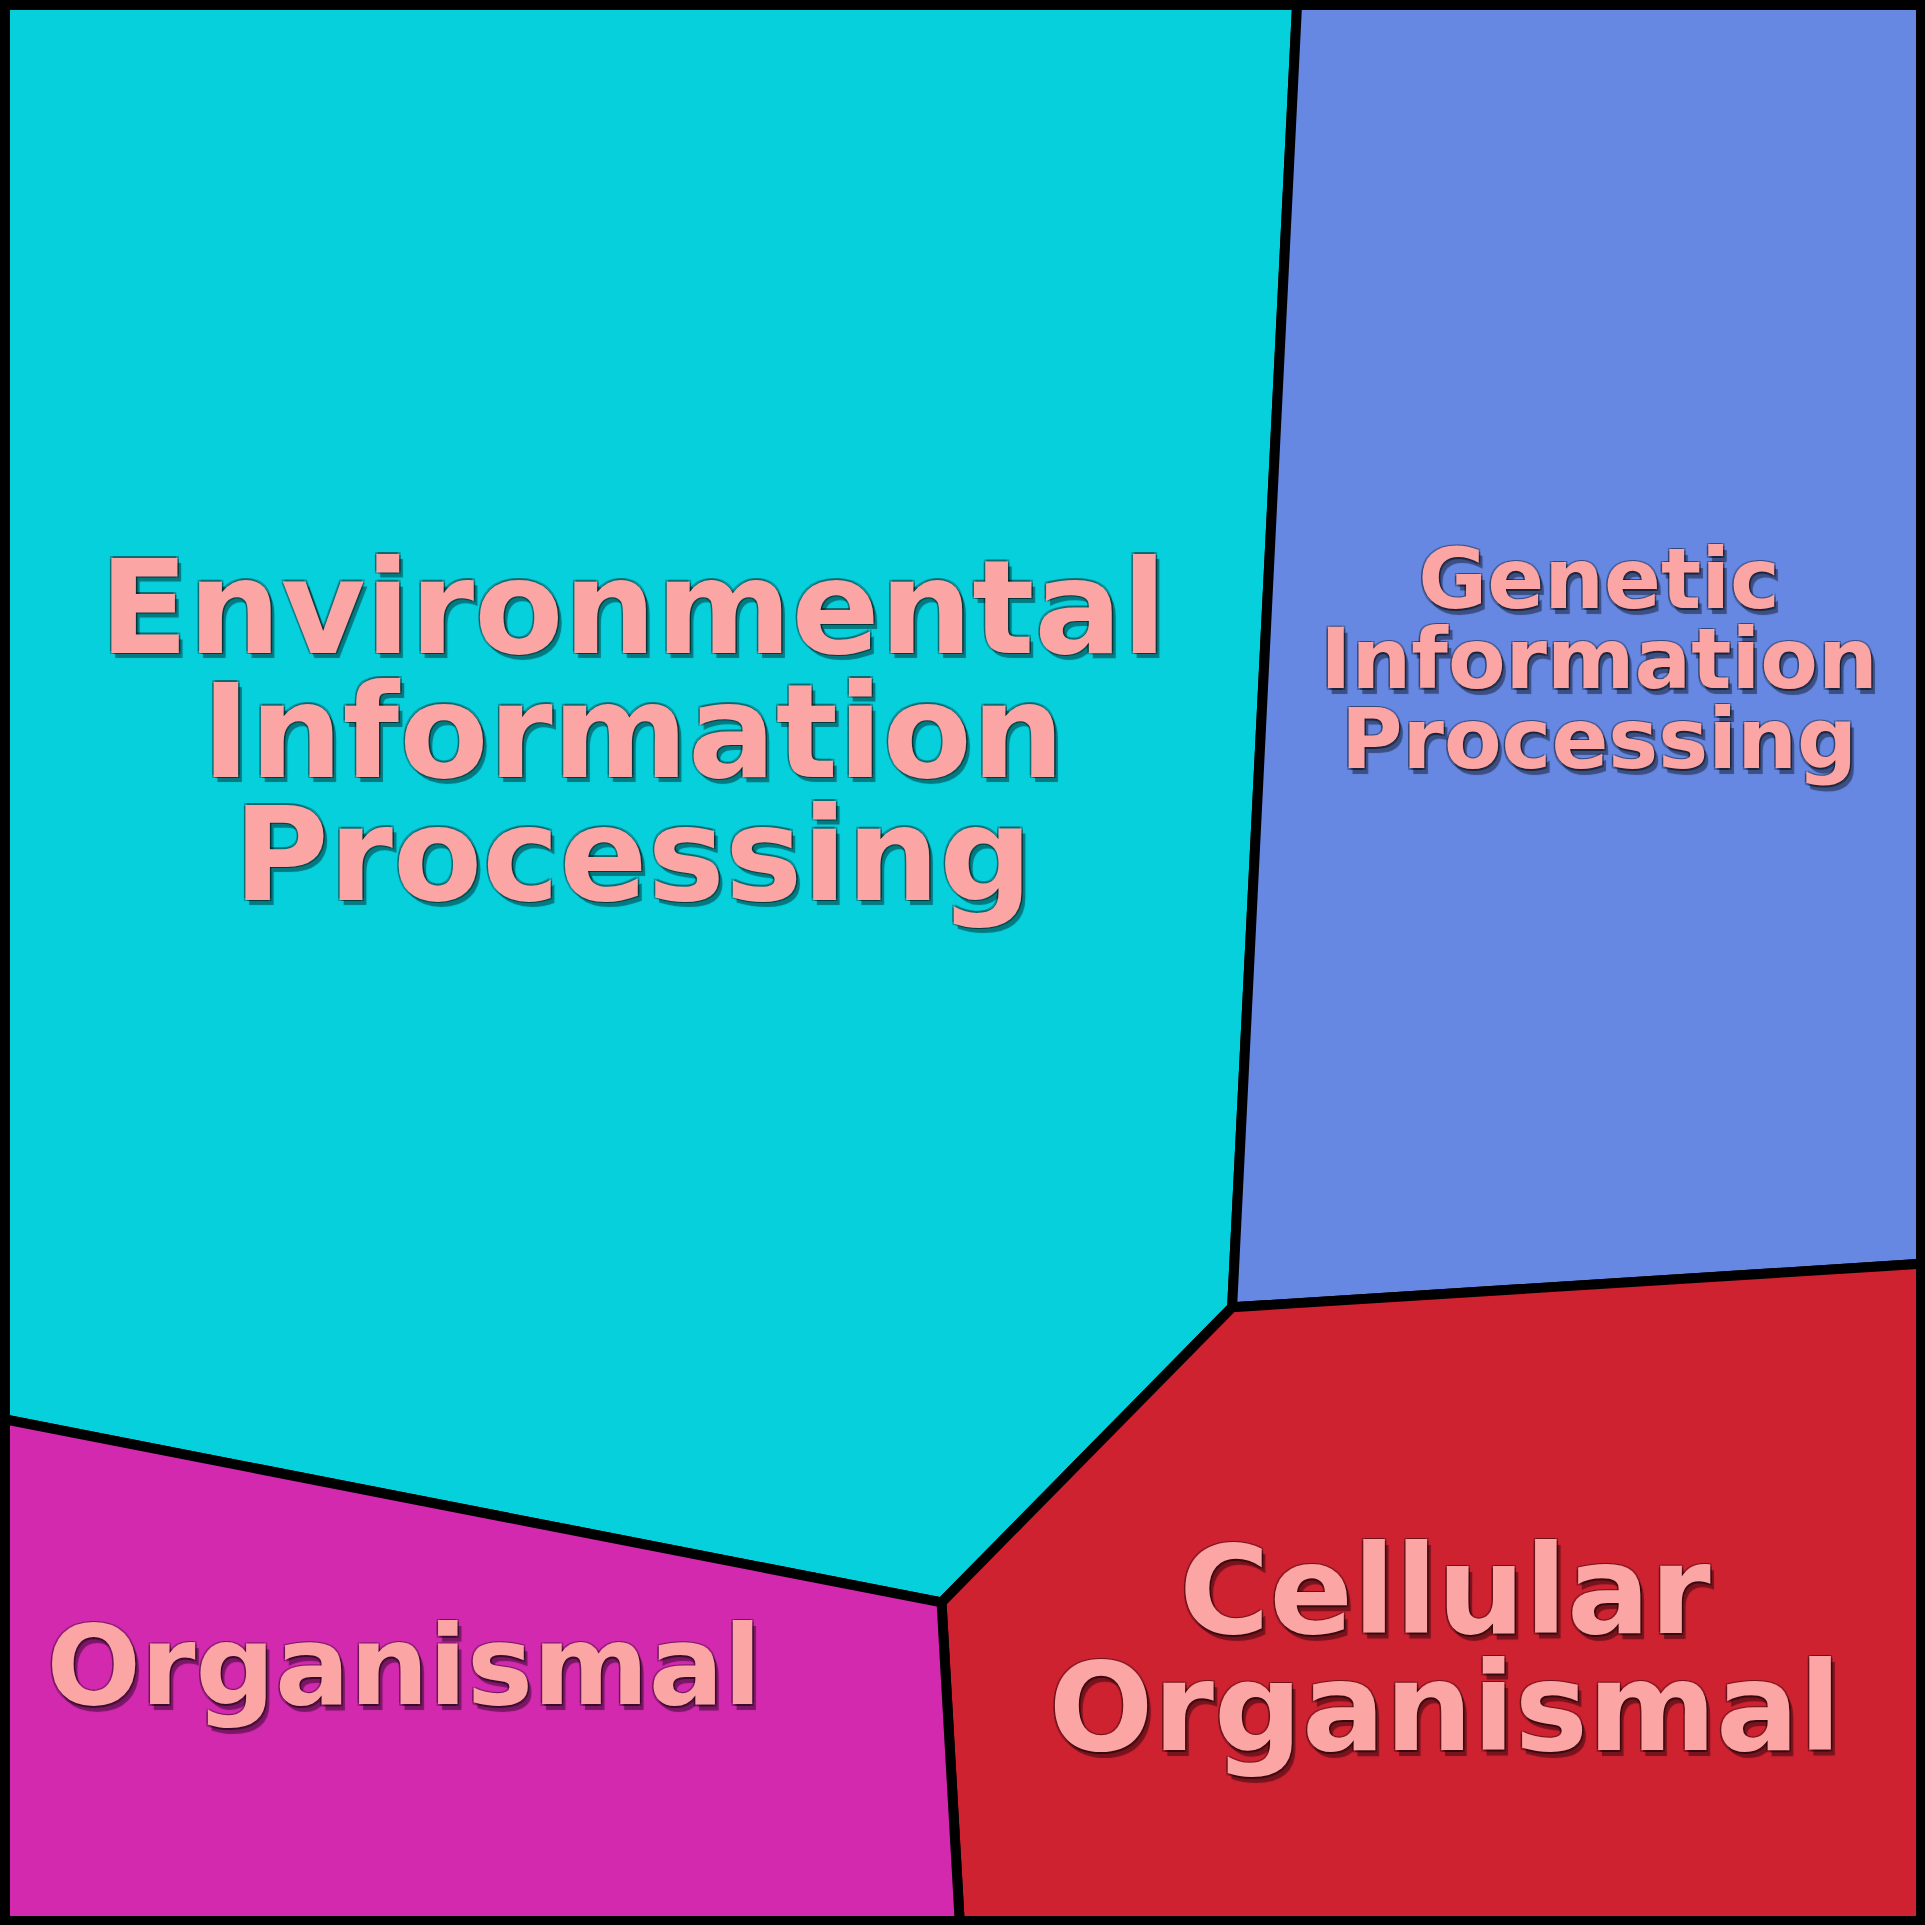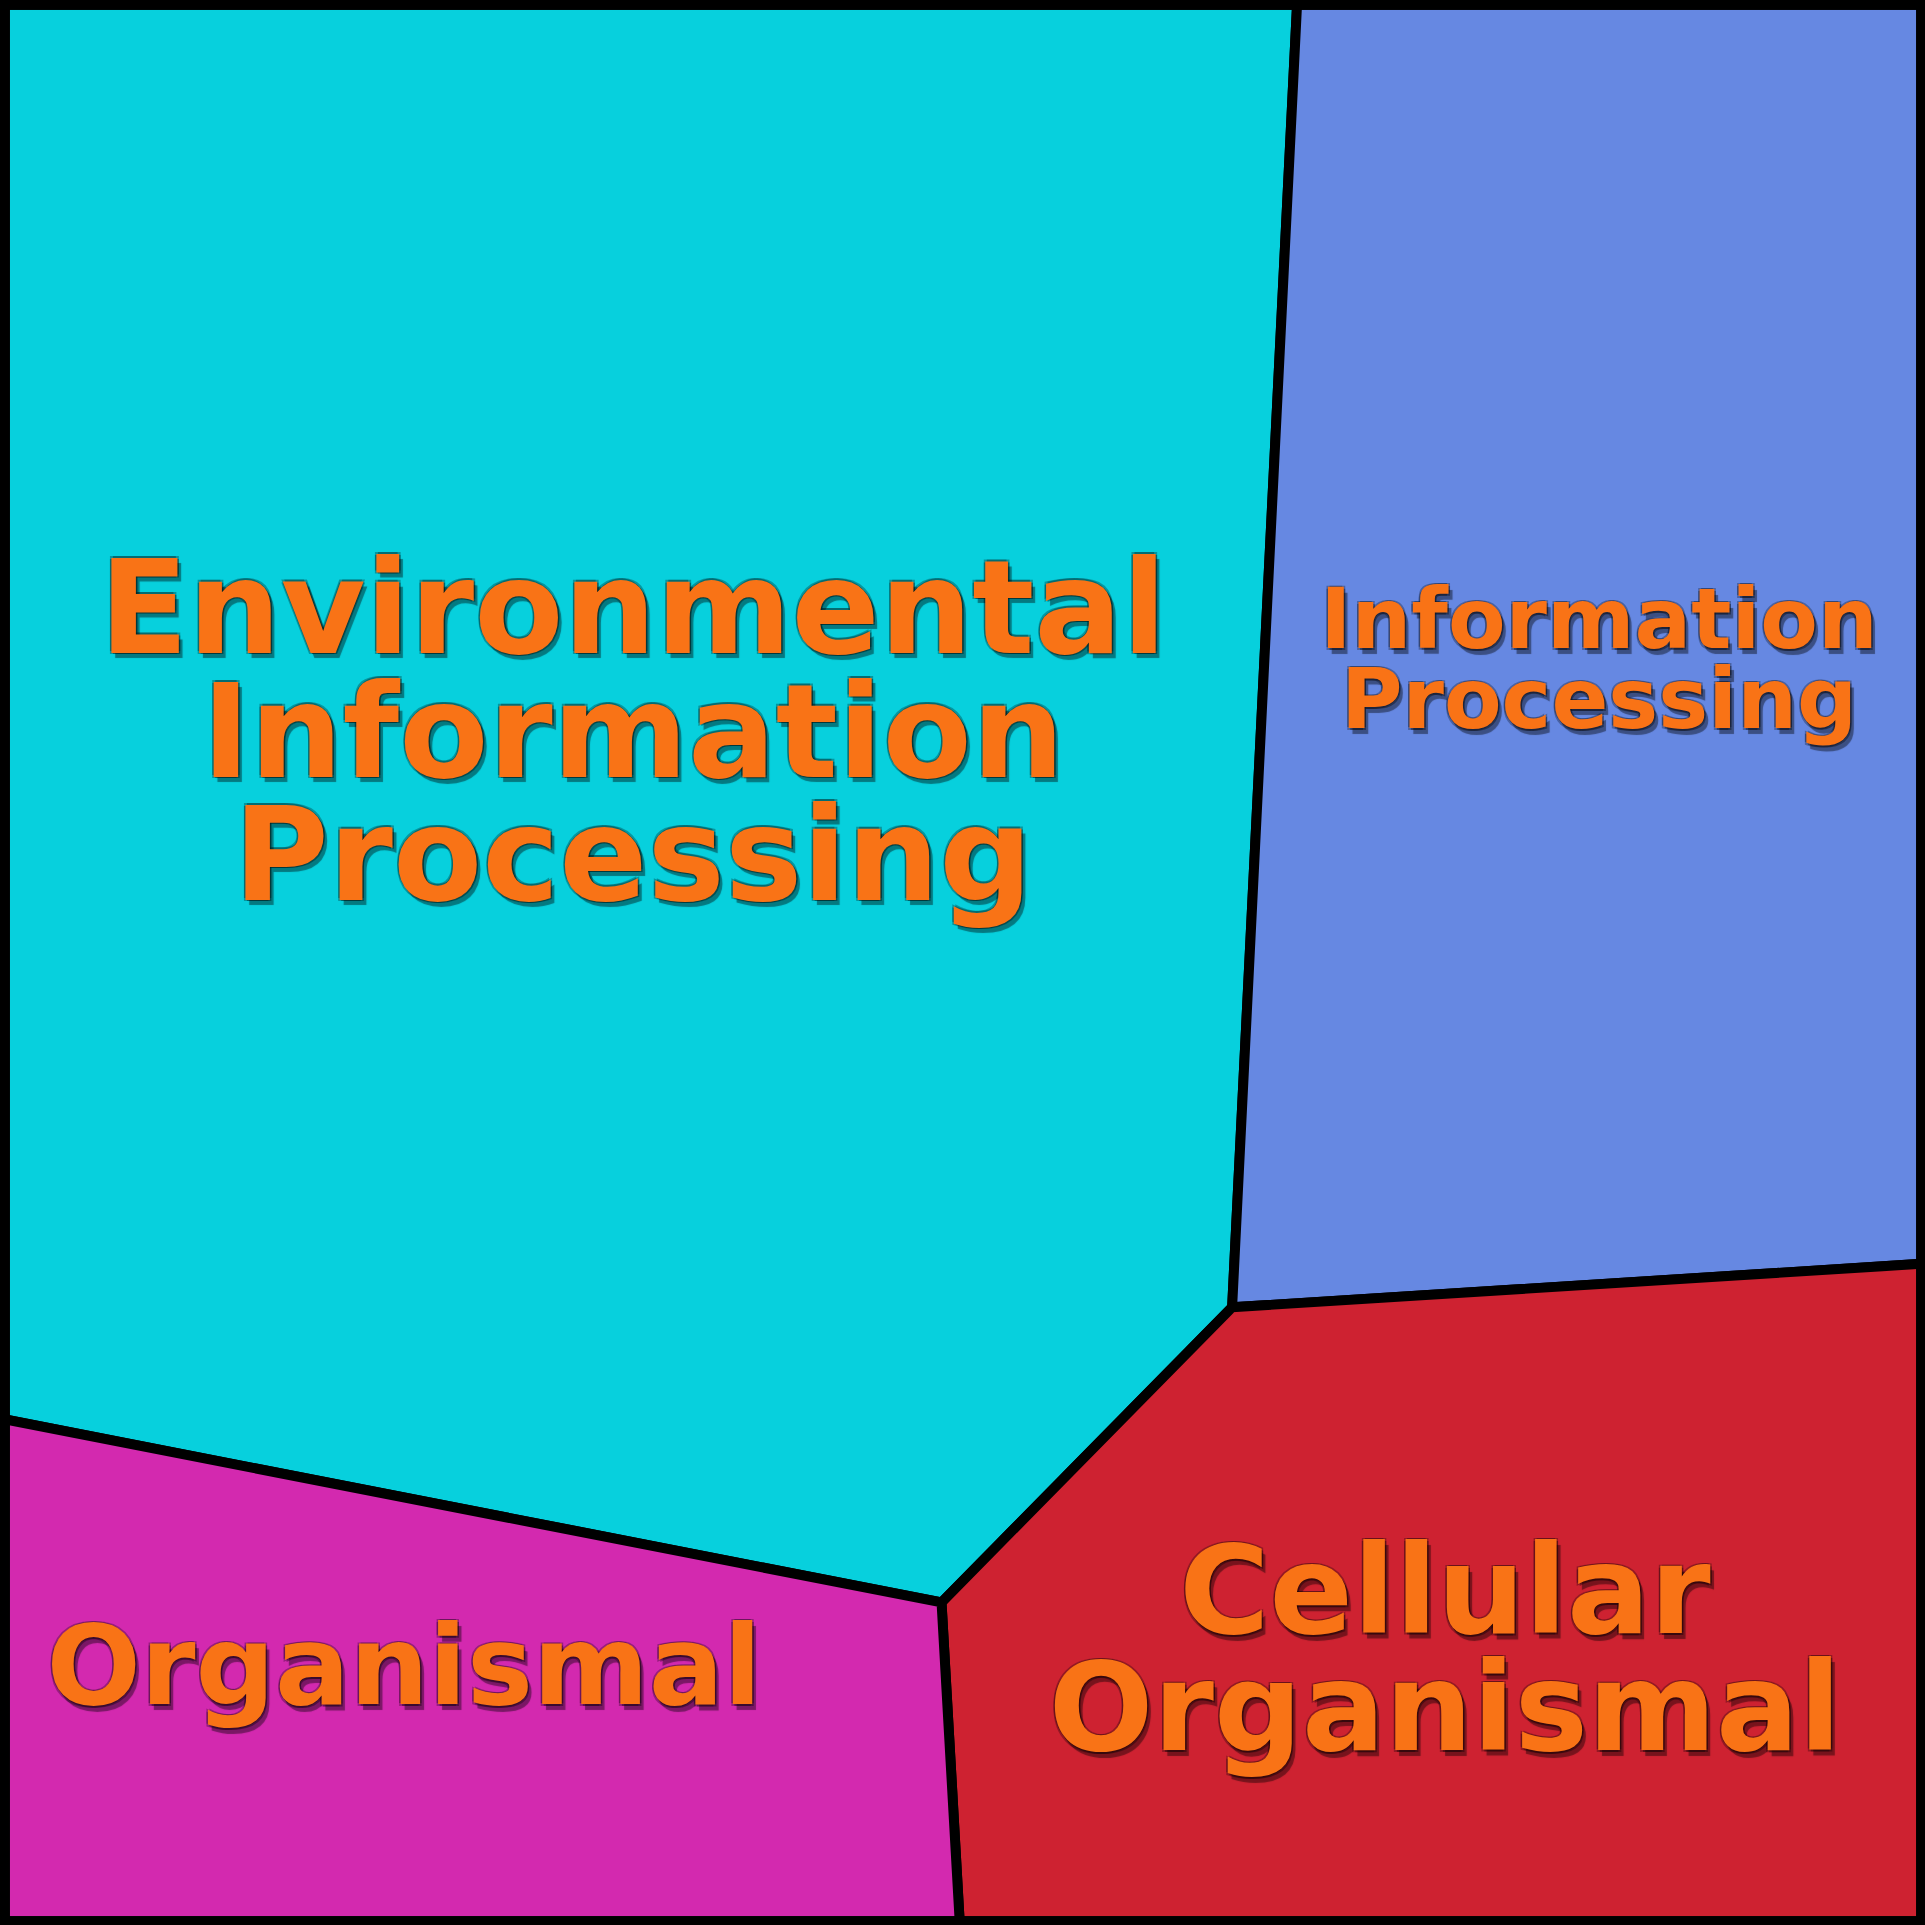--- a/index.html
+++ b/index.html
@@ -21,21 +21,21 @@
     top: 0;
     width: 1926px;
     height: 1926px;
     display: block;
   }
   .label {
     position: absolute;
     transform: translate(-50%, -50%);
     text-align: center;
     white-space: nowrap;
-    color: #f97316;
+    color: #fca5a5;
     font-weight: bold;
     line-height: 0.95;
     text-shadow:
       -1.5px -1.5px 0 rgba(0,0,0,0.28),
       1.5px -1.5px 0 rgba(0,0,0,0.28),
       -1.5px 1.5px 0 rgba(0,0,0,0.28),
       1.5px 1.5px 0 rgba(0,0,0,0.35),
       3.8px 5.4px 0.8px rgba(0,0,0,0.42);
   }
   .label .line { display: block; }
@@ -56,20 +56,21 @@
       <rect x="0" y="0" width="2512" height="2512" fill="none" stroke="#000000" stroke-width="26"></rect>
     </svg>
 
   <div class="label label-0">
     <span class="line">Environmental</span>
     <span class="line">Information</span>
     <span class="line">Processing</span>
   </div>
 
   <div class="label label-1">
+    <span class="line">Genetic</span>
     <span class="line">Information</span>
     <span class="line">Processing</span>
   </div>
 
   <div class="label label-2">
     <span class="line">Cellular</span>
     <span class="line">Organismal</span>
   </div>
 
   <div class="label label-3">

